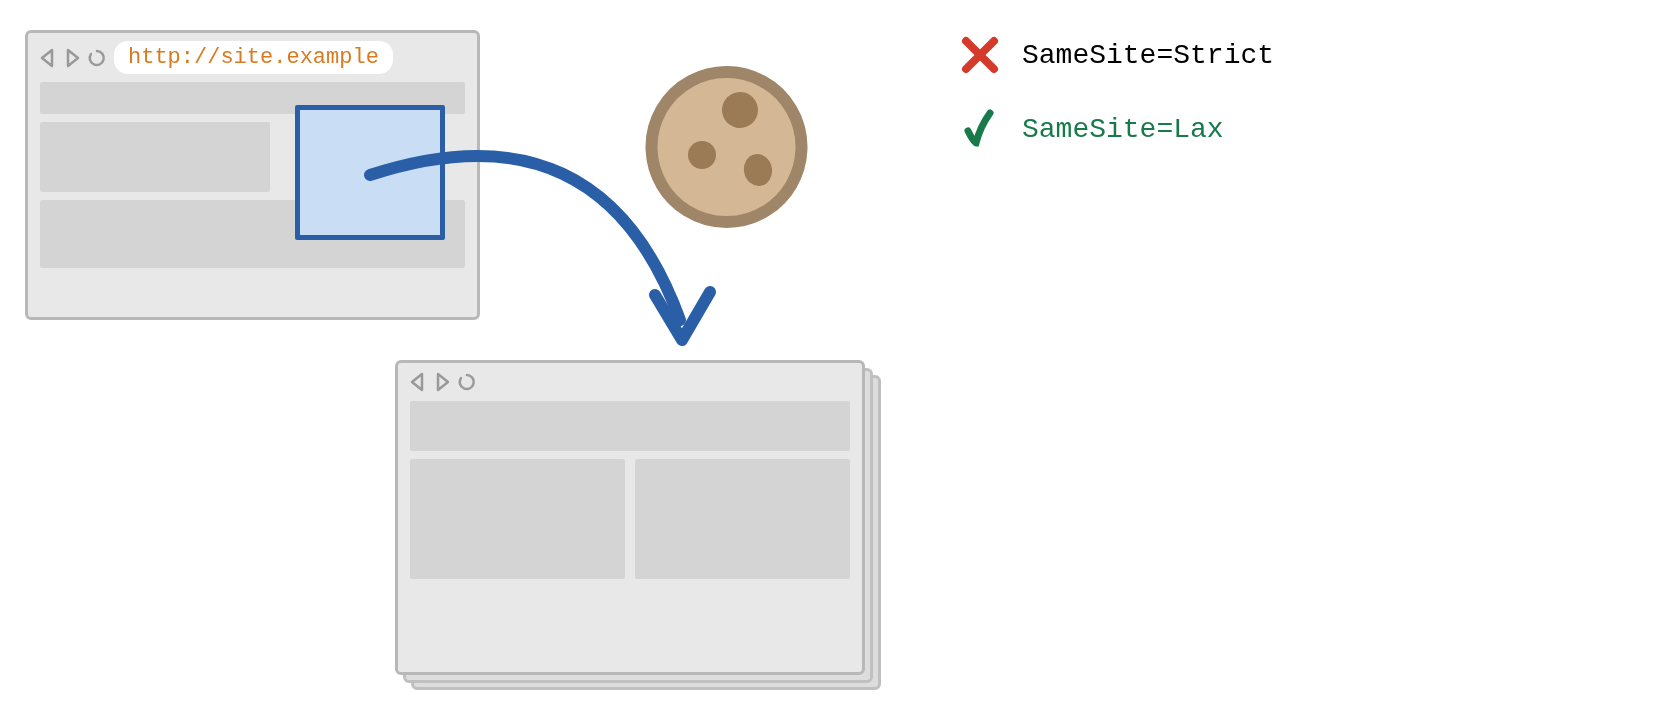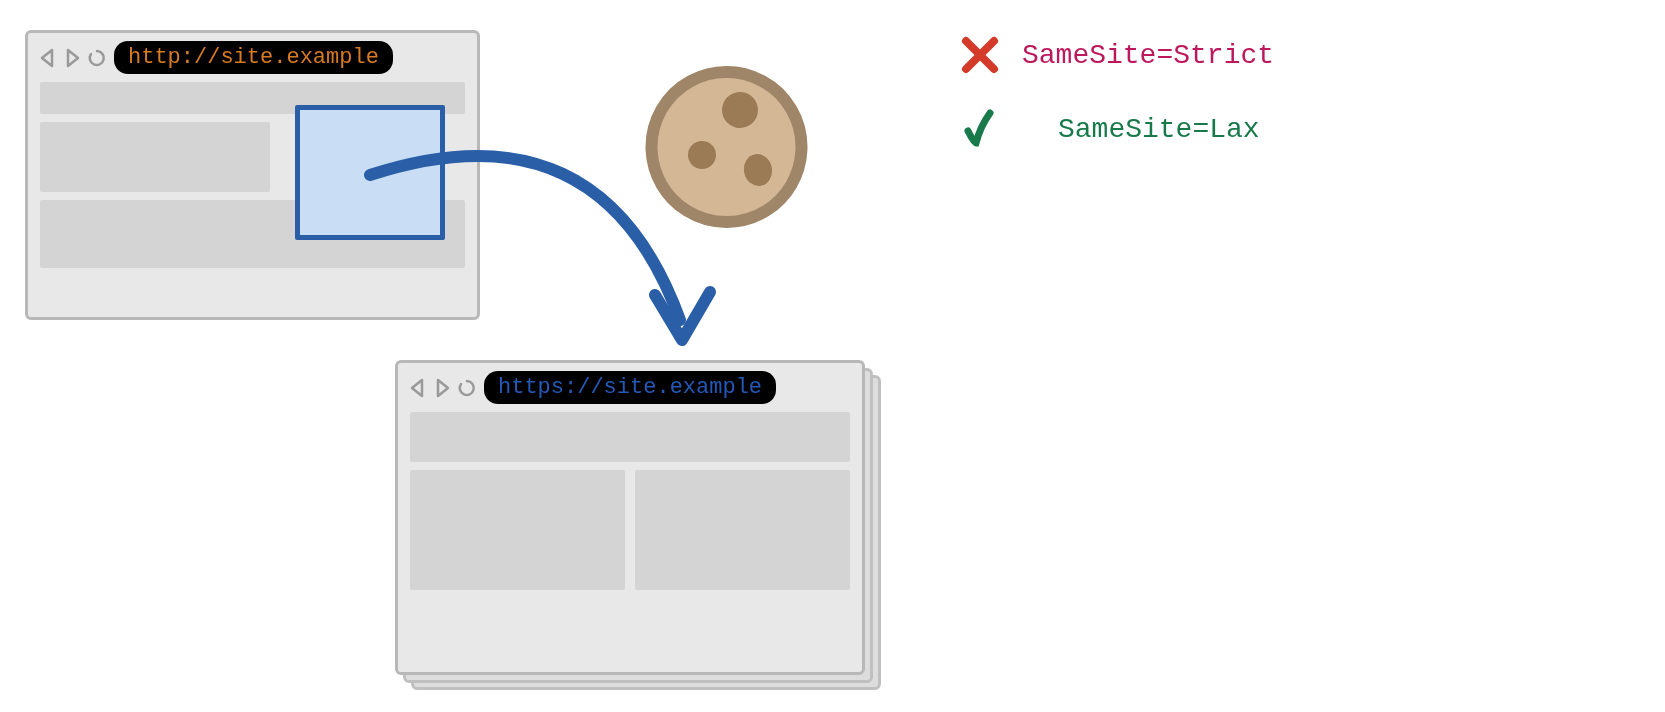--- a/index.html
+++ b/index.html
@@ -25,21 +25,21 @@
     .nav-icons {
       display: flex;
       gap: 4px;
       align-items: center;
       color: #888;
     }
     .nav-icon {
       display: inline-flex;
     }
     .url-bar {
-      background: #000000;
+      background: #ffffff;
       border-radius: 14px;
       padding: 4px 14px;
       font-size: 22px;
       font-weight: 500;
       flex: 0 0 auto;
     }
     .url-http { color: #d87a1f; }
     .url-https { color: #2458b8; }
     .content-area {
       padding: 0 12px 12px 12px;
@@ -84,22 +84,22 @@
       display: flex;
       align-items: center;
       gap: 22px;
       margin-bottom: 32px;
     }
     .legend-icon {
       display: inline-flex;
       width: 40px;
       justify-content: center;
     }
-    .legend-text-red { color: #be185d; }
-    .legend-text-green { color: #187a4a; margin-left: 36px; }
+    .legend-text-red { color: #000000; }
+    .legend-text-green { color: #187a4a; }
   </style>
 </head>
 <body>
 
 <div class="browser-window" style="left:25px; top:30px; width:455px; height:290px;">
   <div class="browser-toolbar">
     <span class="nav-icons">
       <span class="nav-icon">
         <svg width="20" height="22" viewBox="0 0 20 22">
             <path d="M14 3 L4 11 L14 19 Z" fill="none" stroke="#999" stroke-width="2.5" stroke-linejoin="round"></path>
@@ -144,21 +144,20 @@
         <svg width="20" height="22" viewBox="0 0 20 22">
             <path d="M6 3 L16 11 L6 19 Z" fill="none" stroke="#999" stroke-width="2.5" stroke-linejoin="round"></path>
           </svg>
       </span>
       <span class="nav-icon">
         <svg width="22" height="22" viewBox="0 0 22 22">
             <path d="M11 4 A7 7 0 1 1 5 7" fill="none" stroke="#999" stroke-width="2.5" stroke-linecap="round"></path>
           </svg>
       </span>
     </span>
-    <span class="url-bar url-https">https://site.example</span>
   </div>
   <div class="content-area">
     <div class="content-block" style="height:50px;"></div>
     <div class="content-row">
       <div class="content-block" style="flex:1; height:120px; margin-bottom:0;"></div>
       <div class="content-block" style="flex:1; height:120px; margin-bottom:0;"></div>
     </div>
   </div>
 </div>
 

